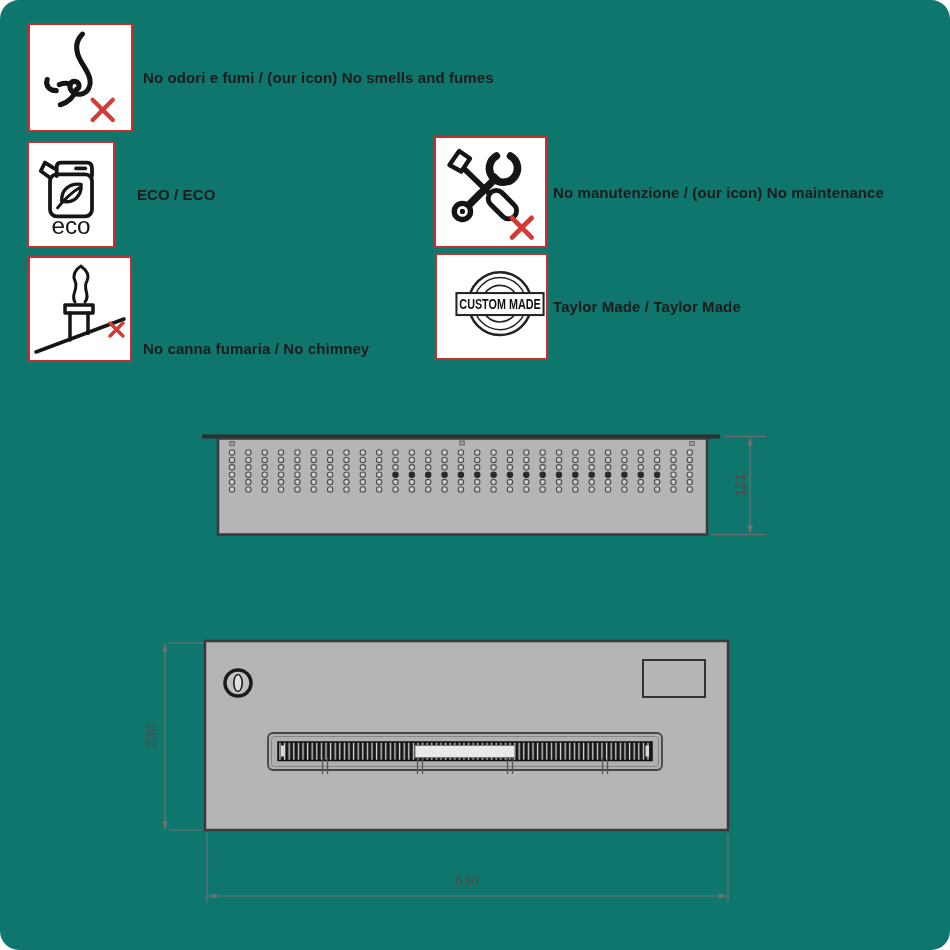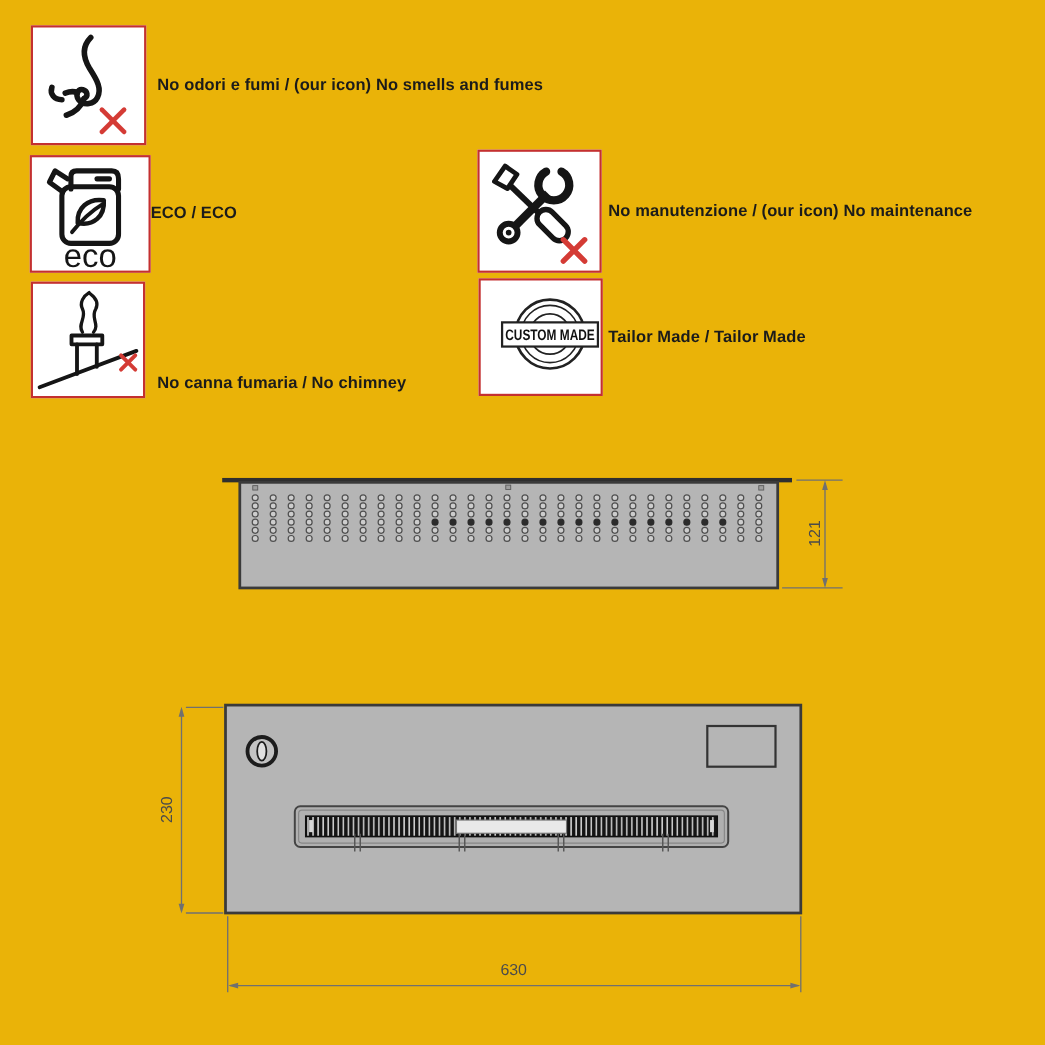--- a/index.html
+++ b/index.html
@@ -7,22 +7,22 @@
     --cross:#d43b35;
     --ink:#151515;
     --label:#1b1b1b;
     --draw-fill:#b5b5b5;
     --draw-line:#3a3a3a;
     --dim-line:#707070;
     --dim-text:#4b4b4b;
   }
   html,body{margin:0;padding:0;background:#fff;}
   .page{
-    position:relative;width:950px;height:950px;background:#eab308;
-    font-family:"Liberation Sans",sans-serif;overflow:hidden;
+    position:relative;width:950px;height:950px;background:#0f766e;
+    font-family:"Liberation Sans",sans-serif;overflow:hidden;border-radius:19px;
   }
   .feature{position:absolute;}
   .icon-box{
     position:absolute;left:0;top:0;box-sizing:border-box;
     border:2px solid var(--red);background:#fff;
   }
   .icon-box svg{display:block;width:100%;height:100%;}
   .feature-label{
     position:absolute;transform:translateY(-50%);white-space:nowrap;
     font-size:15px;font-weight:bold;color:var(--label);letter-spacing:.1px;
@@ -53,21 +53,21 @@
         <g class="cross" stroke-width="4.2">
           <path d="M62 72 L82 92"></path>
             <path d="M82 72 L62 92"></path>
         </g>
       </svg>
     </div>
     <div class="feature-label" style="left:115px;top:54px;">No odori e fumi / (our icon) No smells and fumes</div>
   </div>
 
   <div class="feature" style="left:27px;top:141px;">
-    <div class="icon-box" style="width:110px;height:107px;">
+    <div class="icon-box" style="width:88px;height:107px;">
       <svg viewBox="0 0 100 100">
         <g class="ink" stroke-width="4.5">
           <path d="M33 28 L33 17 Q33 12 38 12 L69 12 Q75 12 75 19 L75 28"></path>
           <path d="M56 19 L67 19"></path>
           <rect x="25" y="26" width="50" height="50" rx="8"></rect>
           <path d="M25 30 L14 22 L19 12 L30 19"></path>
           <path d="M39 58 C38 45 48 36 62 38 C63 52 53 61 39 58 Z" stroke-width="4"></path>
           <path d="M34 66 C42 56 50 48 60 42" stroke-width="3.5"></path>
         </g>
         <text x="50" y="97" text-anchor="middle" font-size="29" fill="var(--ink)">eco</text>
@@ -125,21 +125,21 @@
           <circle cx="56.5" cy="50" r="38.5" fill="none" stroke="#222" stroke-width="3"></circle>
           <circle cx="56.5" cy="50" r="32" fill="none" stroke="#222" stroke-width="1.8"></circle>
           <circle cx="56.5" cy="50" r="22.5" fill="none" stroke="#222" stroke-width="2"></circle>
           <rect x="3" y="37" width="107" height="27" fill="#fff" stroke="#222" stroke-width="2.5"></rect>
           <g transform="translate(56.5,56.5) scale(0.78,1)">
             <text x="0" y="0" text-anchor="middle" font-size="17" font-weight="bold" fill="#111">CUSTOM MADE</text>
           </g>
         </g>
       </svg>
     </div>
-    <div class="feature-label" style="left:118px;top:53px;">Tailor Made / Tailor Made</div>
+    <div class="feature-label" style="left:118px;top:53px;">Taylor Made / Taylor Made</div>
   </div>
 
   <svg class="drawing" style="left:150px;top:425px;" width="640" height="125" viewBox="0 0 640 125">
     <rect x="52" y="9.5" width="518" height="4" fill="#2f2f2f"></rect>
     <rect x="68" y="13.5" width="489" height="96" fill="var(--draw-fill)" stroke="var(--draw-line)" stroke-width="2.5"></rect>
     <g id="perf-grid">
         <circle cx="82.00" cy="27.50" r="2.7" class="perf"></circle>
         <circle cx="82.00" cy="34.90" r="2.7" class="perf"></circle>
         <circle cx="82.00" cy="42.30" r="2.7" class="perf"></circle>
         <circle cx="82.00" cy="49.70" r="2.7" class="perf"></circle>

